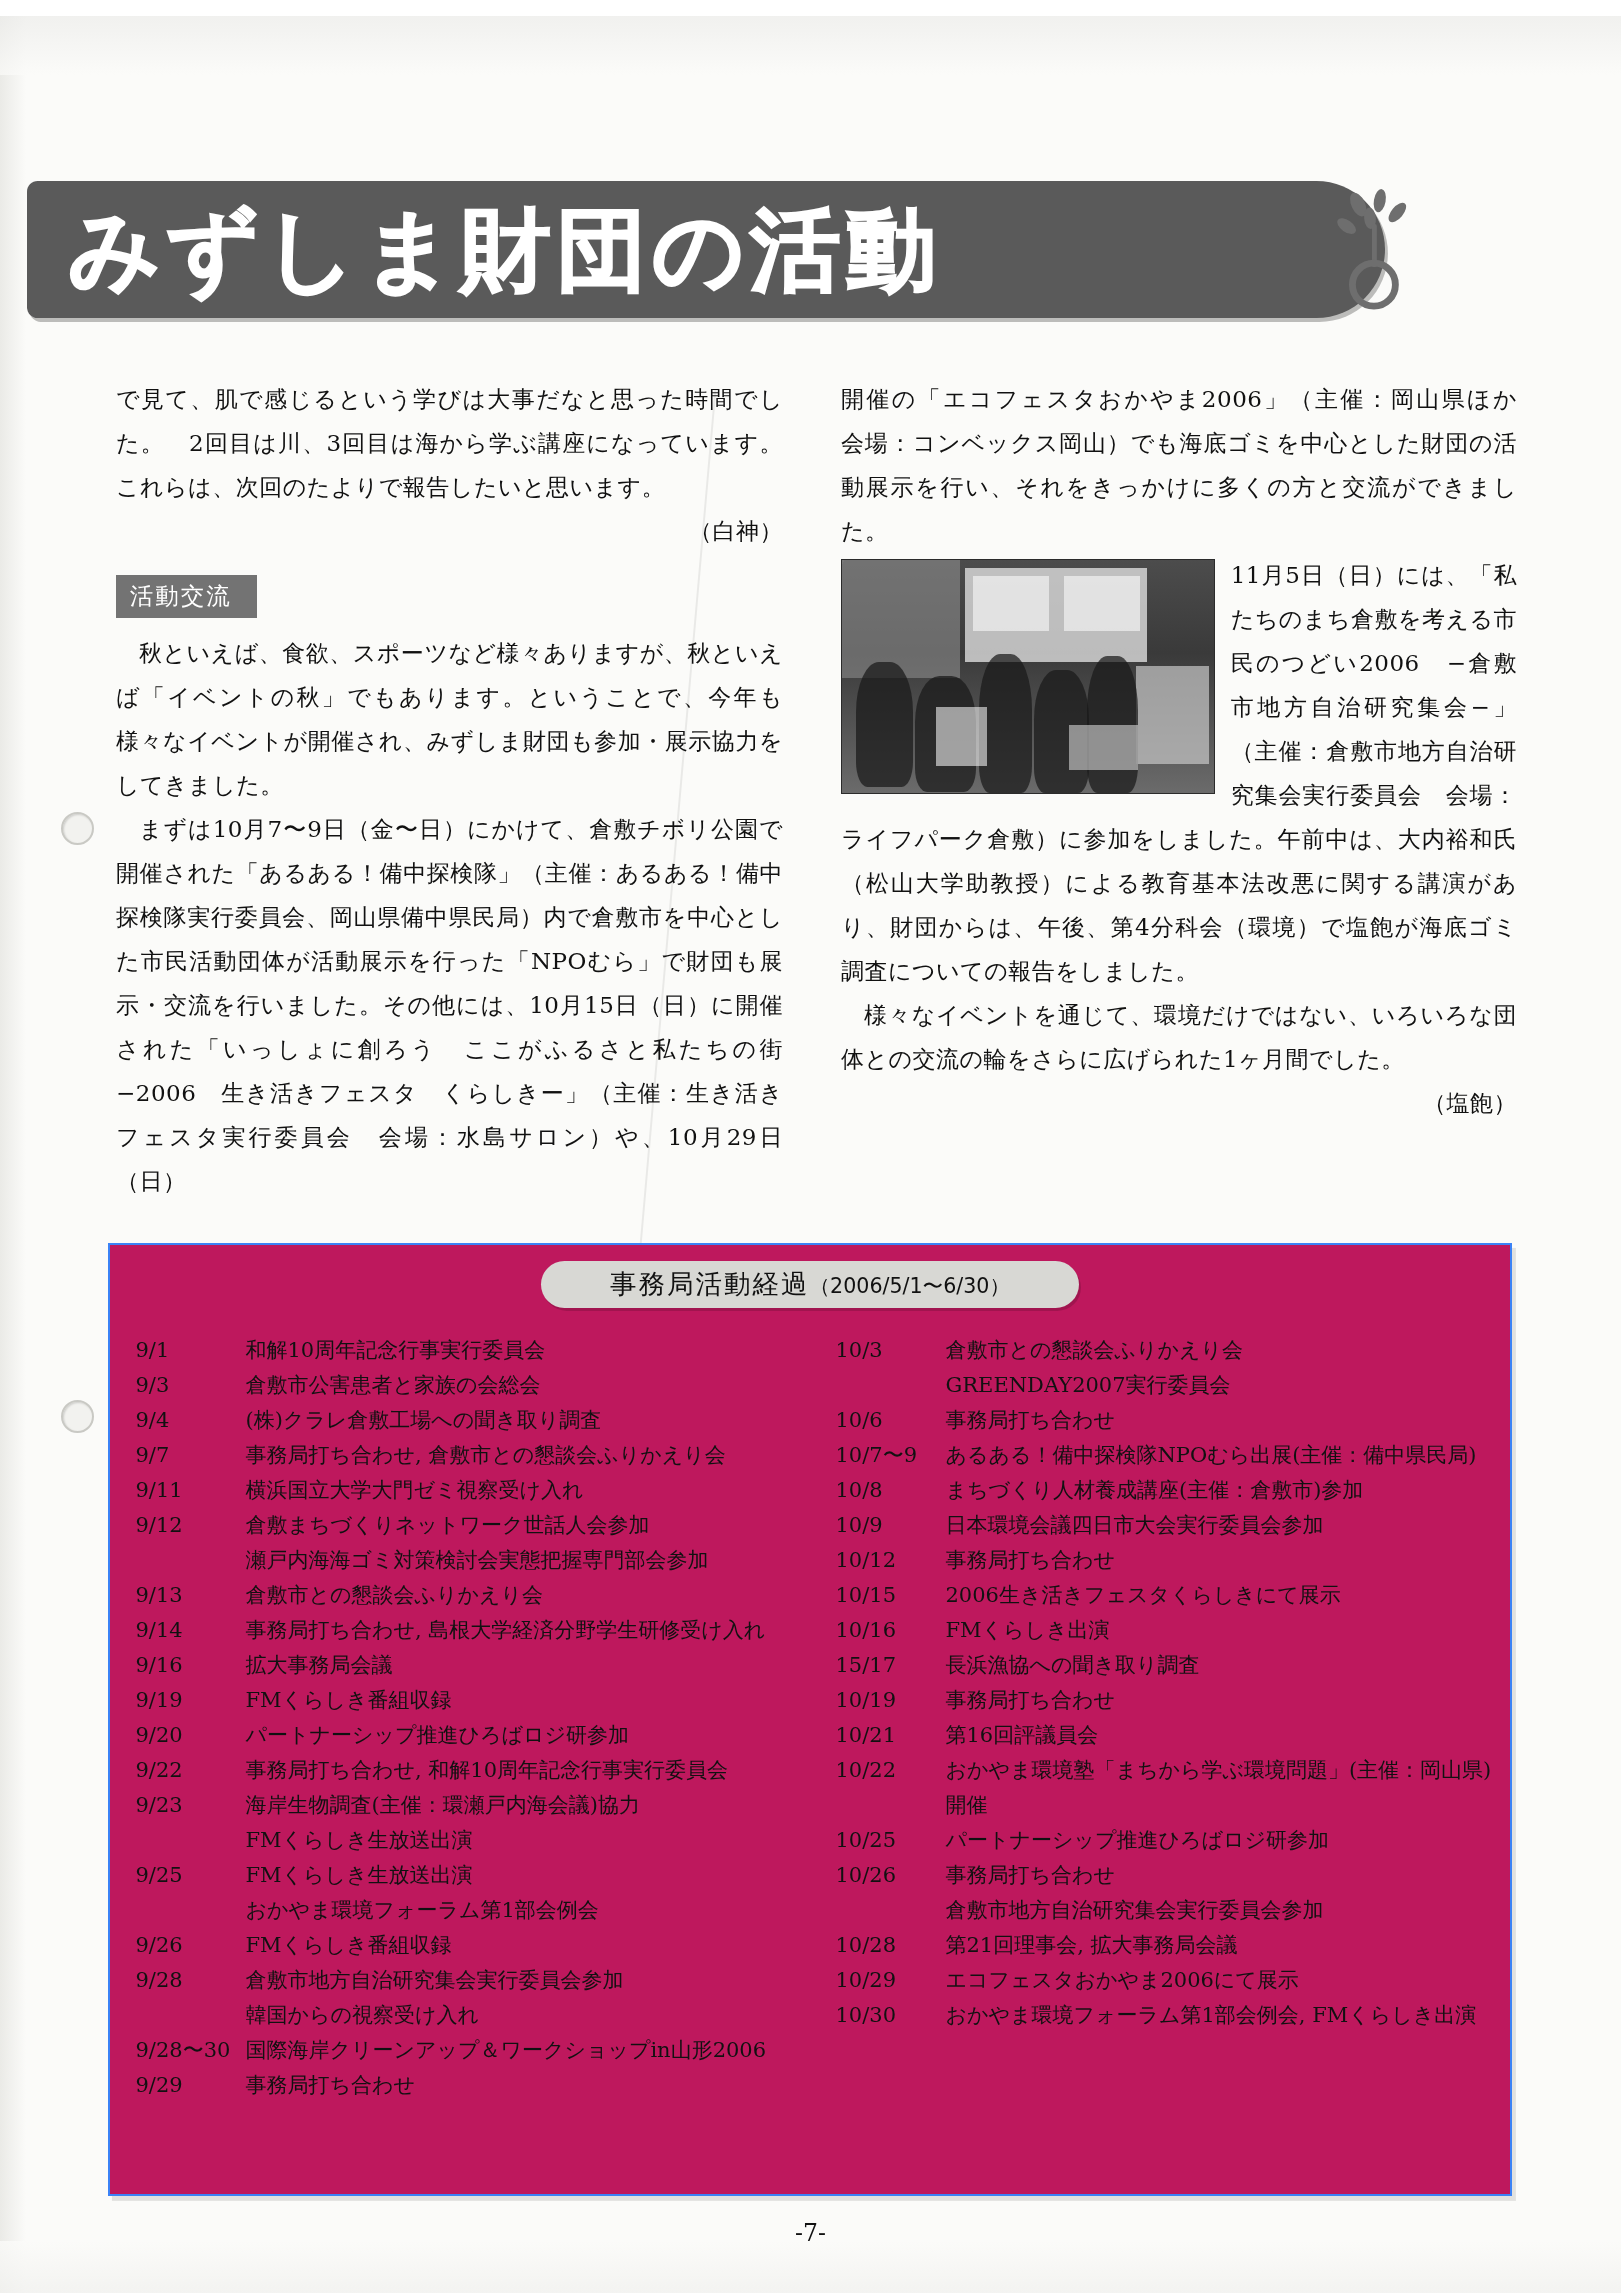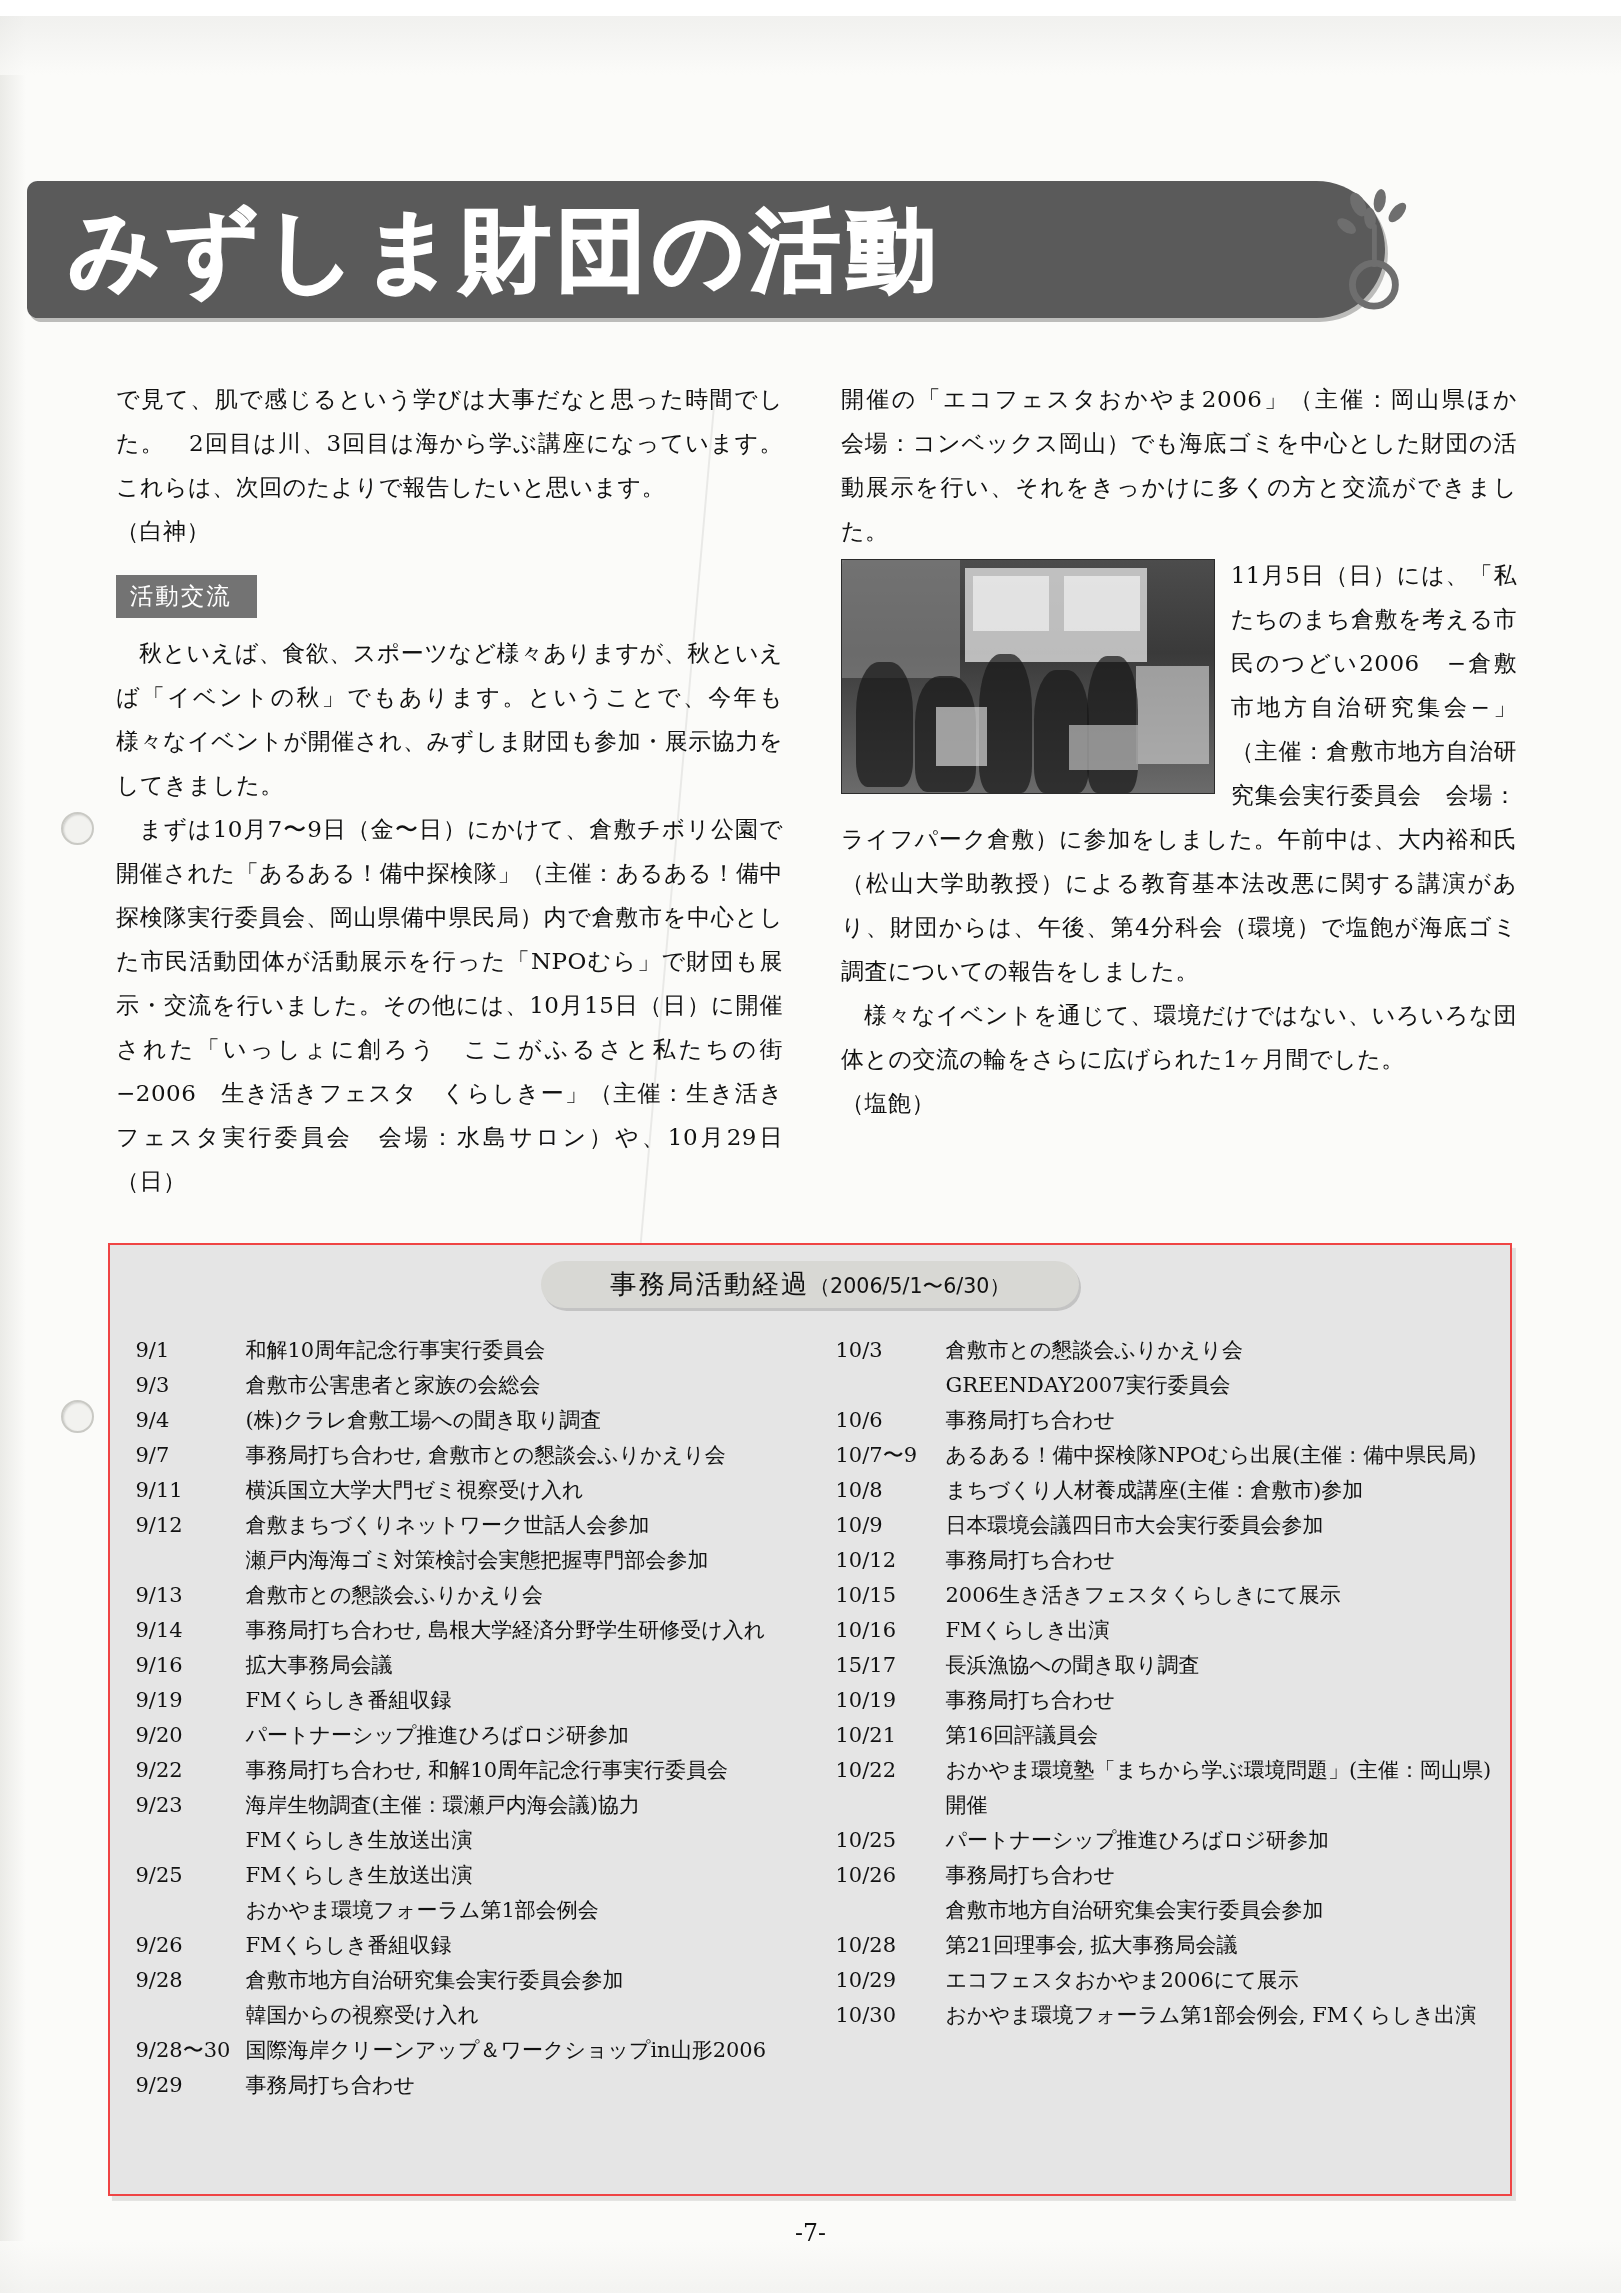--- a/index.html
+++ b/index.html
@@ -95,21 +95,21 @@
     left: 116px; top: 361px; width: 667px;
   }
   .col-right {
     left: 841px; top: 361px; width: 676px;
   }
   p.para {
     margin: 0;
     text-indent: 1em;
   }
   p.para.noindent { text-indent: 0; }
-  .right-align { }
+  .right-align { text-align: right; }
 
   .section-head {
     display: inline-block;
     background: #737373;
     color: #fff;
     font-family: "DejaVu Sans", sans-serif;
     font-size: 23.5px;
     line-height: 39px;
     padding: 2px 25.5px 2px 13.7px;
     margin: 21.6px 0 13.7px 0;
@@ -140,22 +140,22 @@
   .photo .pmid {
     position: absolute;
     background: rgba(140,140,140,.6);
   }
 
   
   .logbox {
     position: absolute;
     left: 108px; top: 1227px;
     width: 1400px; height: 949px;
-    border: 2px solid #ef4444;
-    background: #e5e5e5;
+    border: 2px solid #3b82f6;
+    background: #be185d;
     box-shadow: 3.9px 4.9px 0 rgba(0,0,0,.10);
   }
   .logbox-title {
     position: absolute;
     left: 50%;
     top: -2px;
     transform: translateX(-50%);
     margin-top: 17.6px;
     background: #d8d8d4;
     border-radius: 29px;

